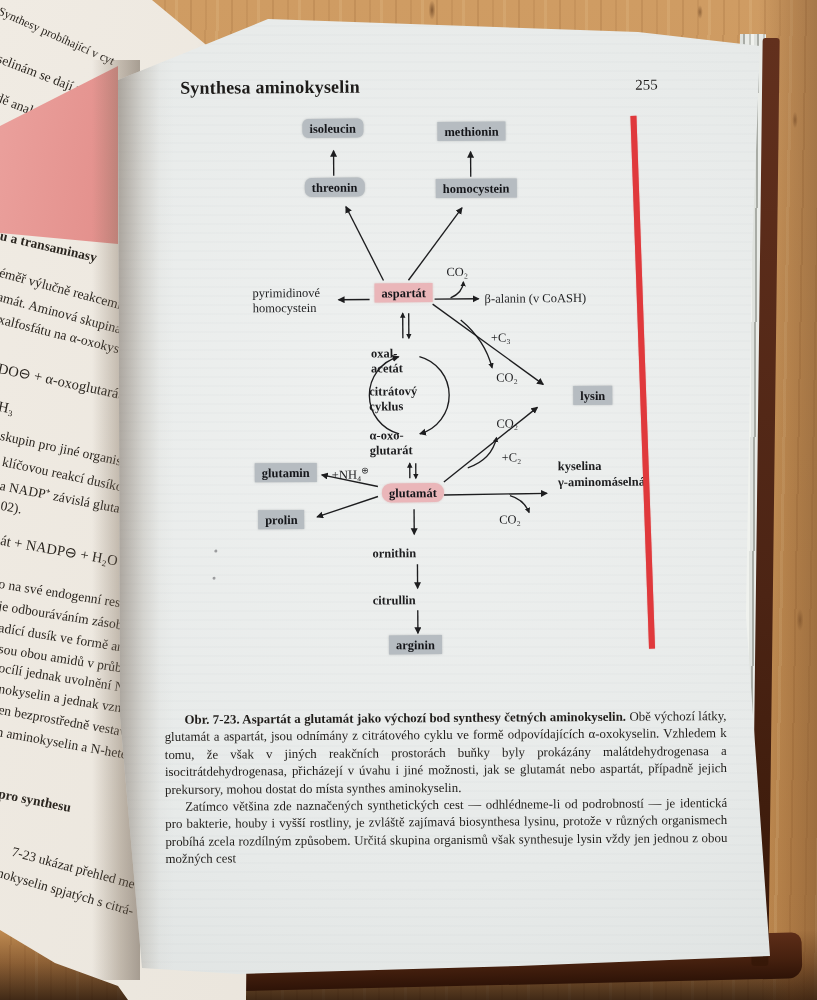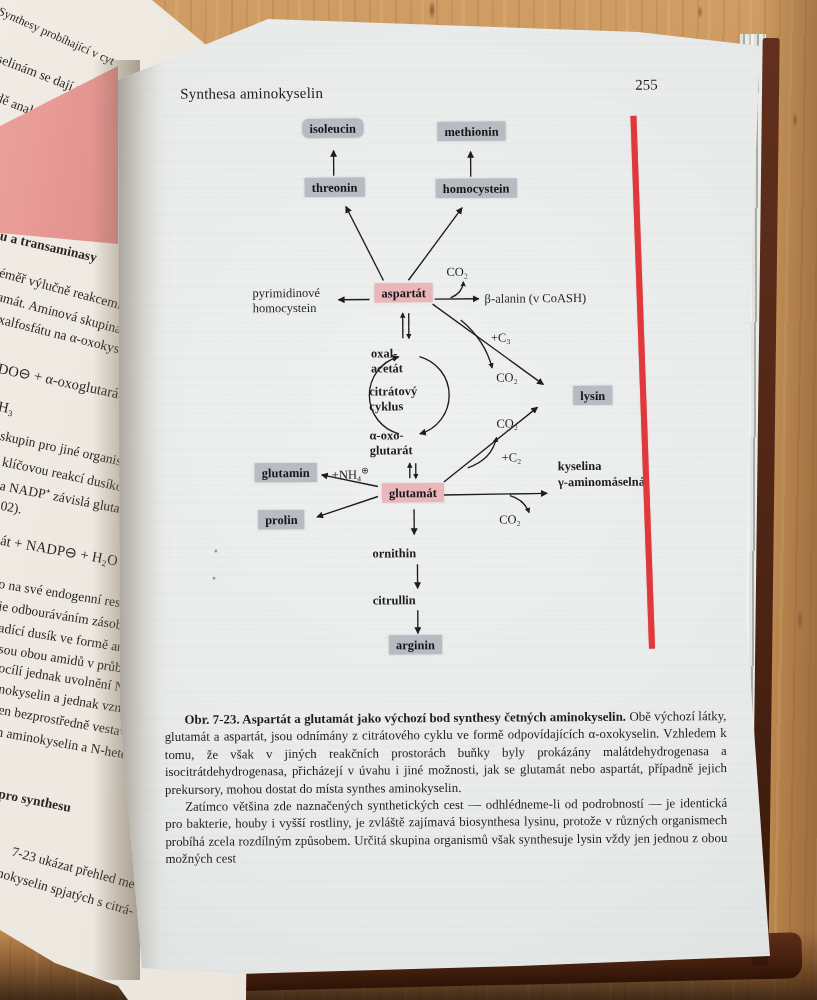--- a/index.html
+++ b/index.html
@@ -49,21 +49,21 @@
   .lp-frag.b{font-weight:bold;}
   
   .right-page{position:absolute;left:118px;top:16px;width:660px;height:970px;
     clip-path:polygon(0 64px,150px 3px,520px 16px,642px 30px,634px 240px,628px 600px,652px 940px,400px 950px,120px 958px,24px 952px,2px 700px);
     background:
       repeating-linear-gradient(180deg, rgba(175,182,188,.05) 0 2px, transparent 2px 9px),
       radial-gradient(ellipse 130% 90% at 45% 40%, #eff1f0 0, #e7eae9 55%, #dde1e0 85%, #d6dad9 100%);}
   .gutter-shade{position:absolute;left:0;top:0;bottom:0;width:56px;
     background:linear-gradient(90deg,rgba(108,94,80,.5) 0,rgba(150,140,126,.26) 45%,rgba(200,196,188,.1) 75%,transparent 100%);}
   .page-content{position:absolute;inset:0;transform:rotate(-.4deg);color:#1d1b19;}
-  .running-header{position:absolute;left:65px;top:60px;font-weight:normal;font-size:15px;letter-spacing:.2px;margin-top:8px;}
+  .running-header{position:absolute;left:65px;top:60px;font-weight:bold;font-size:18px;letter-spacing:.2px;}
   .page-number{position:absolute;left:520px;top:62px;font-size:15px;}
   
   .dsvg{position:absolute;left:0;top:0;}
   .dbx{position:absolute;white-space:nowrap;font-weight:bold;font-size:12.5px;color:#15161a;
     background:#b6bcc1;padding:3px 7px 2px 7px;line-height:14px;box-shadow:0 0 2px rgba(120,125,130,.5);}
   .dbx.pink{background:#eab6b9;box-shadow:0 0 2px rgba(210,150,150,.6);}
   .dlab{position:absolute;white-space:nowrap;font-size:12.5px;line-height:15px;color:#1d1d1f;}
   .dlab.b{font-weight:bold;}
   .dlab.ctr{text-align:left;width:80px;}
   .dlab sup{font-size:9px;}
@@ -155,26 +155,26 @@
         <line x1="326" y1="479" x2="429" y2="478" marker-end="url(#ah)"></line>
         <path d="M 392 480 Q 406 484 411 497" marker-end="url(#ah2)"></path>
         <line x1="296" y1="493" x2="296" y2="518" marker-end="url(#ah)"></line>
         <line x1="299" y1="548" x2="299" y2="572" marker-end="url(#ah)"></line>
         <line x1="299" y1="594" x2="299" y2="617" marker-end="url(#ah)"></line>
       </g>
     </svg>
 
     <div class="dbx" style="left:187px;top:102px;border-radius:6px;">isoleucin</div>
     <div class="dbx" style="left:322px;top:106px;">methionin</div>
-    <div class="dbx" style="left:189px;top:161px;">threonin</div>
+    <div class="dbx" style="left:189px;top:161px;border-radius:7px;">threonin</div>
     <div class="dbx" style="left:320px;top:163px;">homocystein</div>
     <div class="dbx pink" style="left:258px;top:267px;">aspartát</div>
     <div class="dbx" style="left:428px;top:371px;margin-left:28px;">lysin</div>
     <div class="dbx" style="left:137px;top:446px;">glutamin</div>
-    <div class="dbx pink" style="left:264px;top:467px;">glutamát</div>
+    <div class="dbx pink" style="left:264px;top:467px;border-radius:9px;">glutamát</div>
     <div class="dbx" style="left:140px;top:493px;">prolin</div>
     <div class="dbx" style="left:270px;top:619px;">arginin</div>
 
     <div class="dlab" style="left:136px;top:269px;">
       <div>pyrimidinové</div>
       <div>homocystein</div>
     </div>
     <div class="dlab" style="left:330px;top:249px;">CO₂</div>
     <div class="dlab" style="left:368px;top:276px;">β-alanin (v CoASH)</div>
     <div class="dlab b ctr" style="left:254px;top:330px;">

